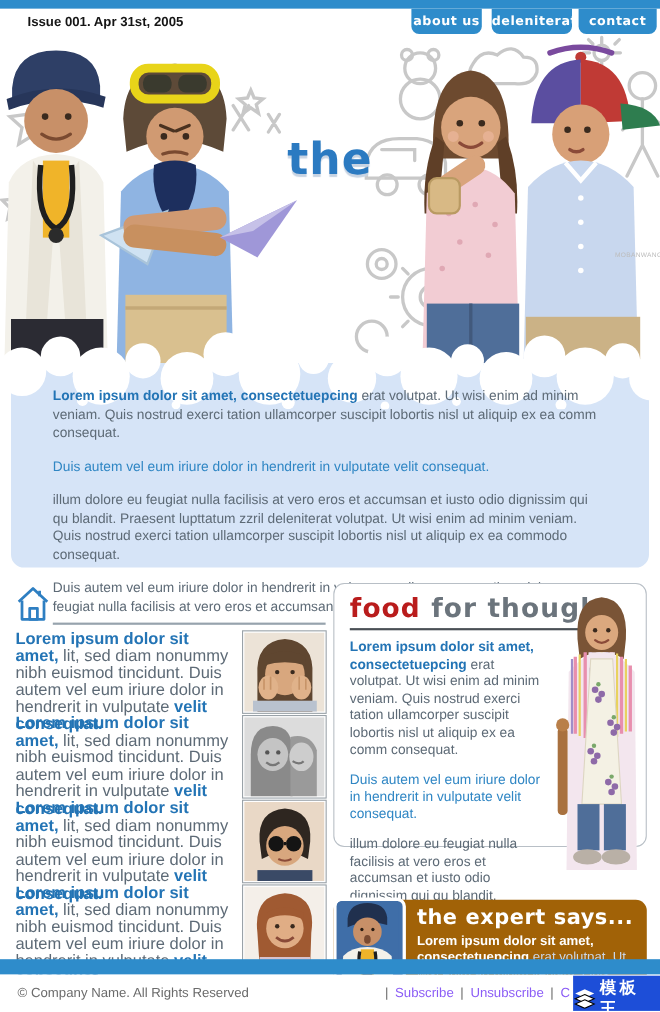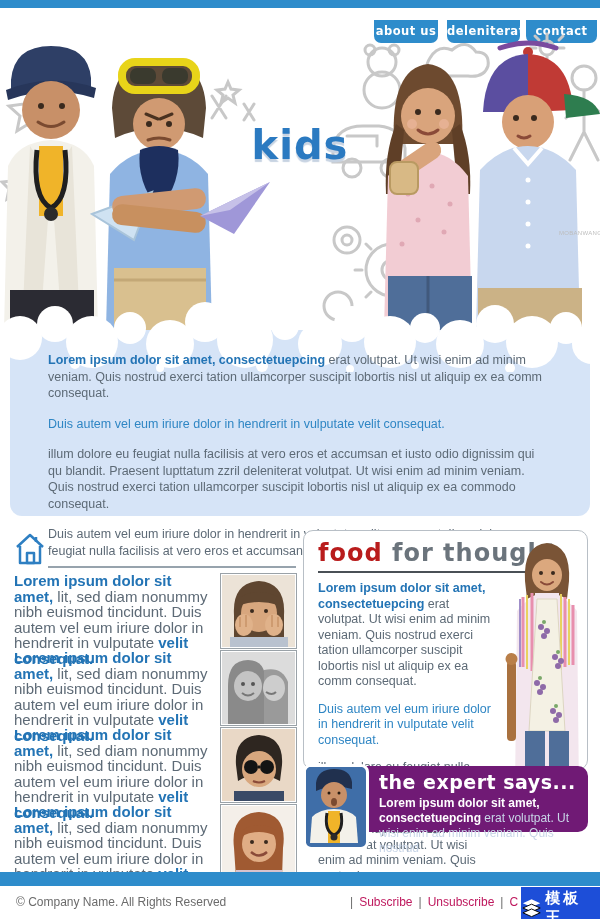--- a/index.html
+++ b/index.html
@@ -6,21 +6,21 @@
   .page{position:relative;width:600px;height:920px;background:#fff;overflow:hidden;
         font-family:"Liberation Sans",sans-serif;}
   .toon{font-family:"DejaVu Sans",sans-serif;font-weight:bold;}
 
   
   .topbar{position:absolute;top:0;left:0;width:600px;height:8px;background:#2E8CCB;}
   .issuebar{position:absolute;top:8px;left:0;width:600px;height:24px;background:#fff;}
   .issue{position:absolute;left:25px;top:5px;font-size:12px;font-weight:bold;color:#151515;}
   .nav-btn{position:absolute;top:8px;height:23px;background:#2E8CCB;color:#fff;
            font-size:11.5px;text-align:center;line-height:22px;border-radius:0 0 7px 7px;
-           letter-spacing:.5px;cursor:pointer;margin-top:12px;}
+           letter-spacing:.5px;cursor:pointer;}
   .nav-about{left:374px;width:64px;} .nav-adv{left:447px;width:73px;} .nav-contact{left:526px;width:71px;}
 
   
   .header{position:absolute;top:30px;left:0;width:600px;height:300px;}
   .title{position:absolute;left:212px;top:82px;width:176px;text-align:center;
          font-size:40px;line-height:67px;color:#2B7AC1;letter-spacing:1px;
          text-shadow:0 3px 1px #c7d3e2;}
   .watermark{position:absolute;left:559px;top:200px;font-size:6px;color:#bdbdbd;letter-spacing:.3px;}
   .fig{position:absolute;}
 
@@ -50,47 +50,50 @@
         border:1px solid #b8bfc6;border-radius:10px;background:#fff;}
   .fbox-head{position:absolute;left:14px;top:8px;font-size:24px;letter-spacing:1px;}
   .fbox-head .accent{color:#b91c1c;} .fbox-head .rest{color:#6b747c;}
   .fbox-rule{position:absolute;left:14px;top:40px;width:243px;height:2px;background:#4a5056;}
   .fbox-text{position:absolute;left:14px;top:50px;width:176px;font-size:12.5px;
              line-height:15.5px;color:#5D6A76;}
   .fbox-text p{margin:0 0 12px 0;}
   .baker{position:absolute;right:-4px;top:10px;}
 
   
-  .expert{position:absolute;left:303px;top:766px;width:285px;height:66px;
-          background:#701a75;border-radius:10px;}
+  .expert{position:absolute;left:303px;top:818px;width:285px;height:81px;
+          background:#a16207;border-radius:10px;}
   .expert-photo{position:absolute;left:0;top:-2px;width:60px;height:80px;background:#3f6ea8;
                 border:3px solid #fff;border-radius:8px;overflow:hidden;}
   .expert-content{position:absolute;left:76px;top:4px;width:202px;}
   .expert-title{font-size:19px;color:#ffffff;letter-spacing:.5px;line-height:24px;}
   .expert-text{font-size:12px;line-height:15px;color:#c9d6e8;margin-top:2px;}
   .expert-text .wlead{font-weight:bold;color:#ffffff;}
 
   
   .footer-bar{position:absolute;top:872px;left:0;width:600px;height:14px;background:#2E8CCB;}
   .footer{position:absolute;top:886px;left:0;width:600px;height:34px;background:#fff;}
   .copy{position:absolute;left:16px;top:9px;font-size:12px;color:#6b6b6b;}
   .flinks{position:absolute;left:344px;top:9px;font-size:12px;color:#6b6b6b;}
-  .flinks a{color:#be185d;text-decoration:none;cursor:pointer;}
+  .flinks a{color:#8b5cf6;text-decoration:none;cursor:pointer;}
   .fsep{margin:0 6px;}
   .logo{position:absolute;right:0;top:1px;width:79px;height:32px;background:#1d4ed8;color:#fff;}
   .logo-row{display:flex;align-items:center;justify-content:flex-end;padding:2px 3px 0 0;}
   .logo-cn{font-size:15px;font-weight:bold;letter-spacing:3px;margin-left:3px;}
   .logo-sub{font-size:6.5px;text-align:right;letter-spacing:.8px;padding-right:3px;color:#e8e8e8;}
 </style>
 </head>
 <body>
 
 <div class="page">
 
   <div class="topbar"></div>
+  <div class="issuebar">
+    <div class="issue">Issue 001. Apr 31st, 2005</div>
+  </div>
   <div class="nav-btn toon nav-about">about us</div>
   <div class="nav-btn toon nav-adv">deleniterat</div>
   <div class="nav-btn toon nav-contact">contact us</div>
 
   <div class="header">
 
     <svg class="fig" style="left:0;top:0;width:600px;height:300px" viewBox="0 0 600 300" fill="none" stroke="#c8c8c8" stroke-width="3" stroke-linecap="round">
       <path d="M30 60 L36 74 L51 76 L40 86 L43 101 L30 93 L17 101 L20 86 L9 76 L24 74 Z"></path>
       <path d="M16 142 L20 151 L30 152 L23 159 L25 169 L16 164 L7 169 L9 159 L2 152 L12 151 Z"></path>
       <path d="M228 52 L231 59 L239 60 L233 65 L235 73 L228 68 L221 73 L223 65 L217 60 L225 59 Z"></path>
@@ -152,21 +155,21 @@
       <rect x="24" y="226" width="92" height="62" fill="#d9c08f"></rect>
       <path d="M24 238 h92" stroke="#c3a877" stroke-width="3"></path>
     </svg>
 
     <svg class="fig" style="left:200px;top:150px;width:72px;height:56px" viewBox="0 0 72 56">
       <polygon points="0,36 70,2 34,54" fill="#9f97d8"></polygon>
       <polygon points="0,36 70,2 30,30" fill="#c6c1e8"></polygon>
     </svg>
 
     <div class="title toon">
-      <div>kids</div>
+      <div>the</div>
     </div>
 
     <svg class="fig" style="left:362px;top:14px;width:132px;height:286px" viewBox="0 0 132 286">
       <path d="M32 100 Q28 24 66 20 Q104 24 100 100 Z" fill="#6d4a2f"></path>
       <path d="M34 80 Q22 110 24 150 L36 150 Q40 110 42 86 Z" fill="#5f3f27"></path>
       <path d="M98 80 Q110 110 108 150 L96 150 Q92 110 90 86 Z" fill="#5f3f27"></path>
       <ellipse cx="66" cy="72" rx="27" ry="28" fill="#d9a47c"></ellipse>
       <circle cx="56" cy="68" r="3" fill="#3a2a1e"></circle>
         <circle cx="76" cy="68" r="3" fill="#3a2a1e"></circle>
       <circle cx="50" cy="80" r="5" fill="#e6b193"></circle>

